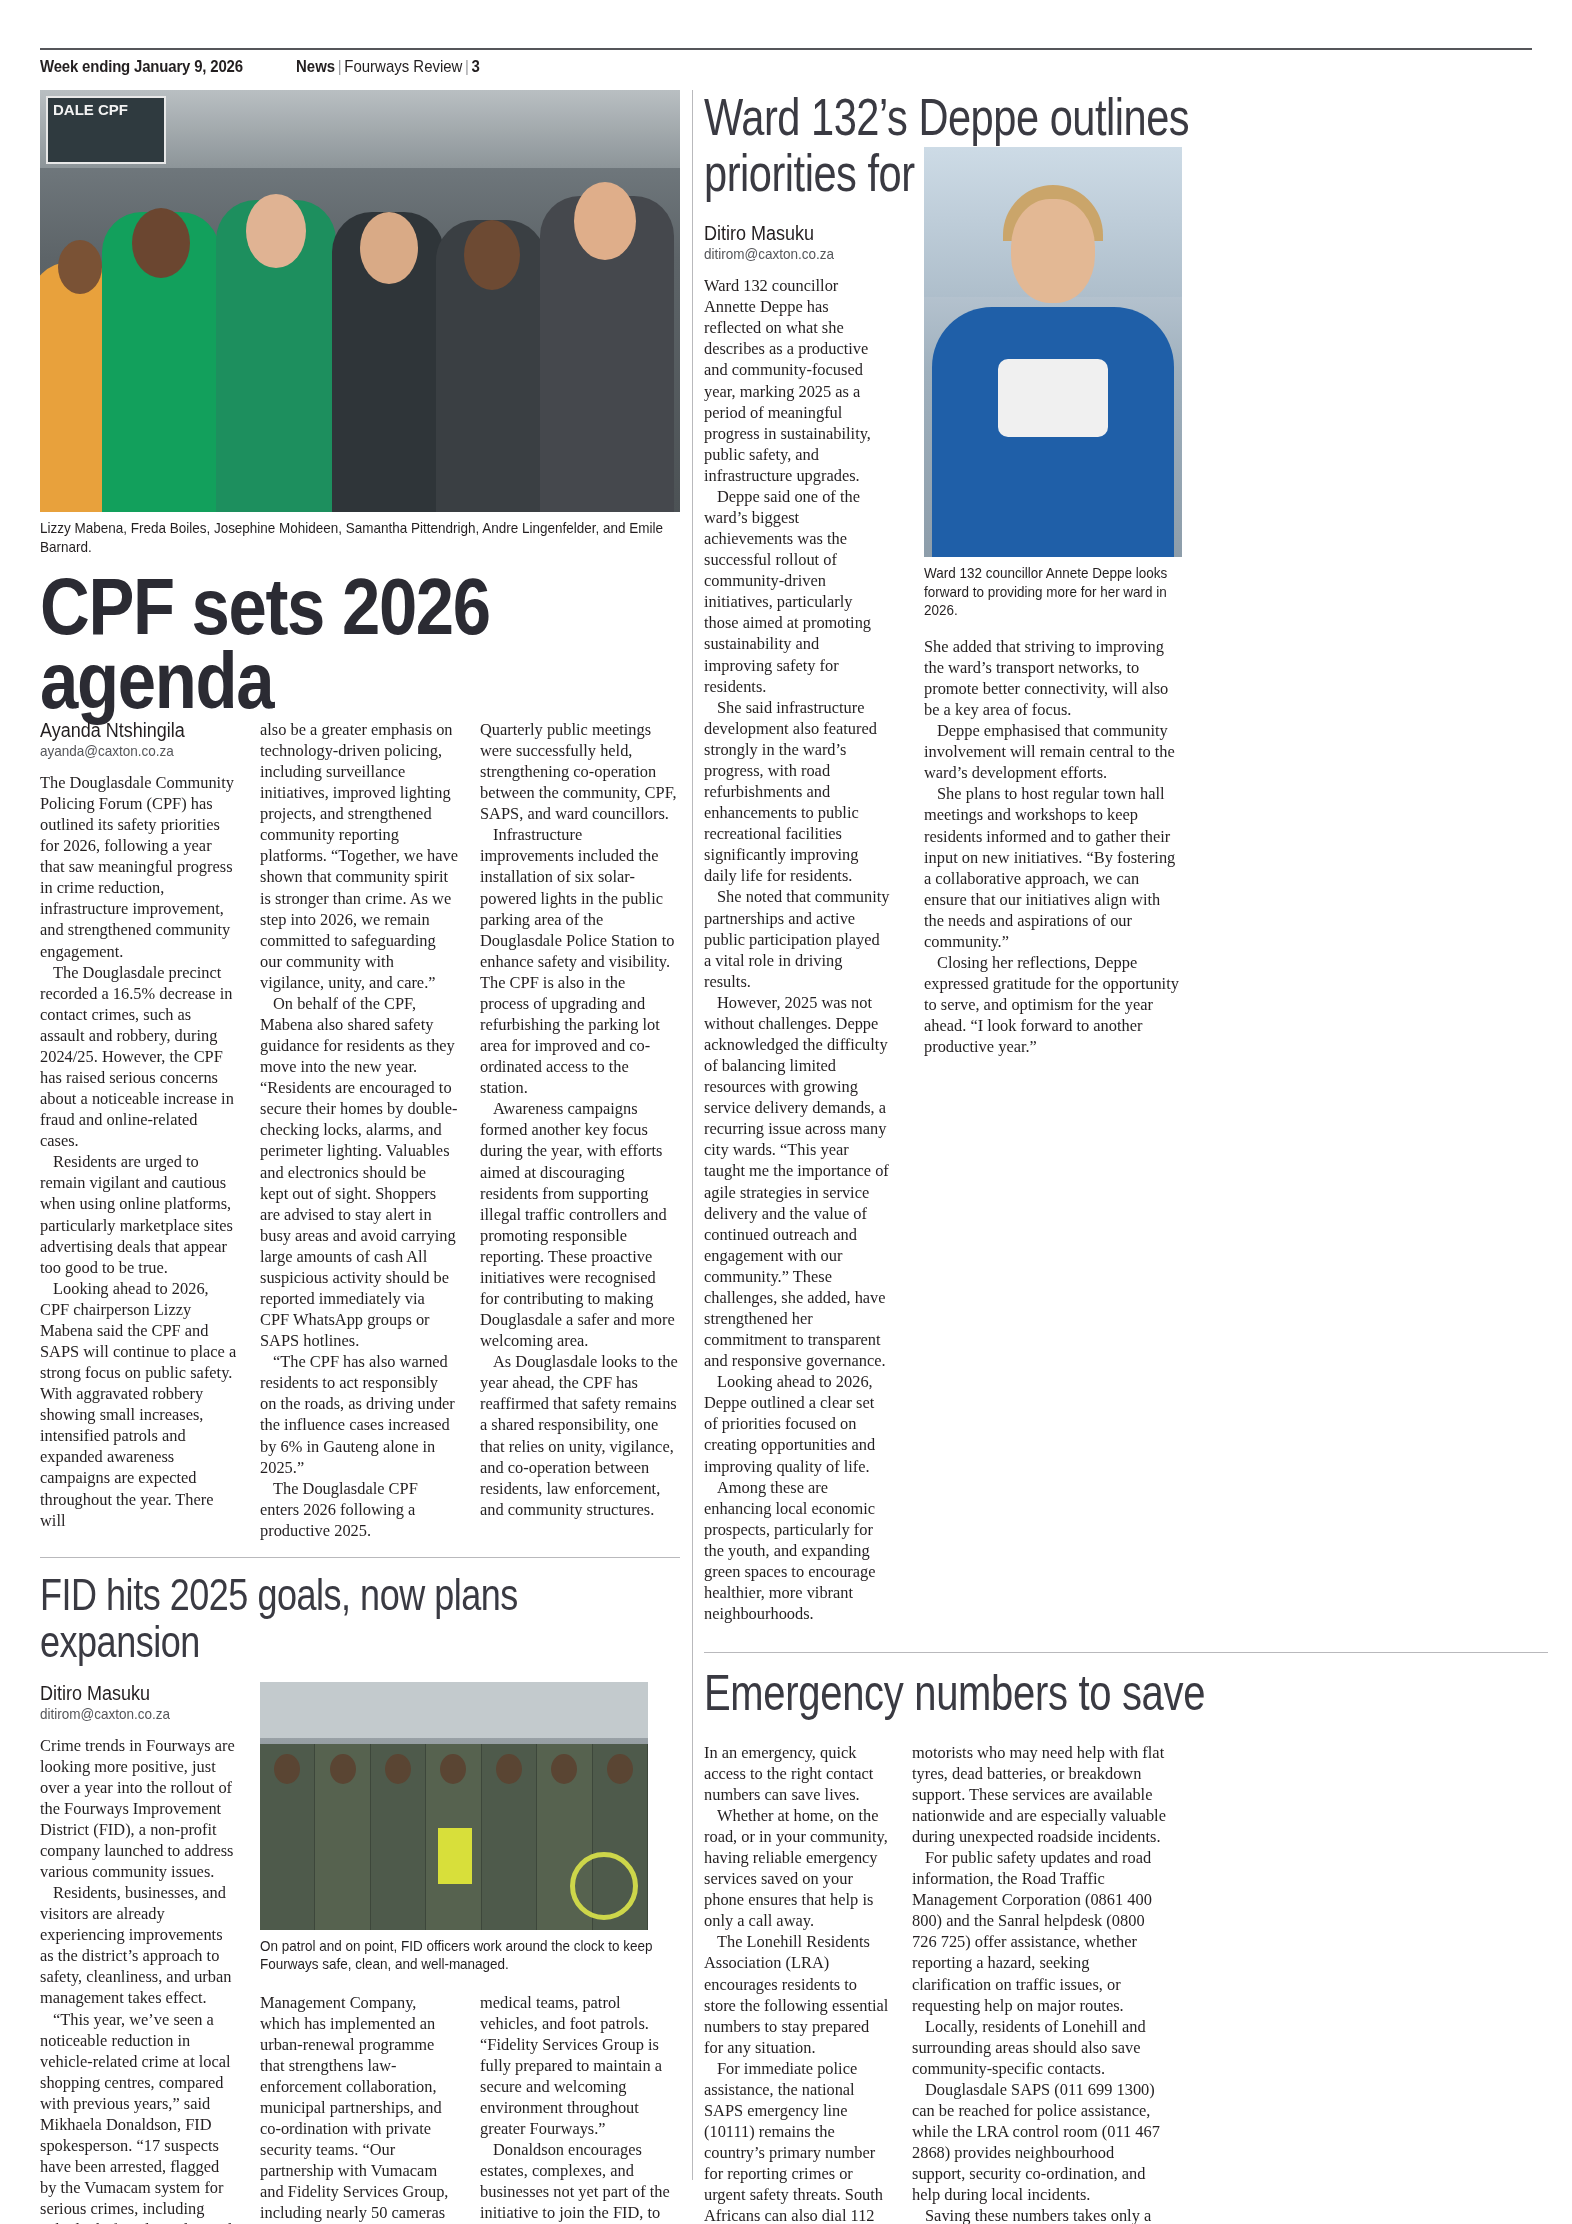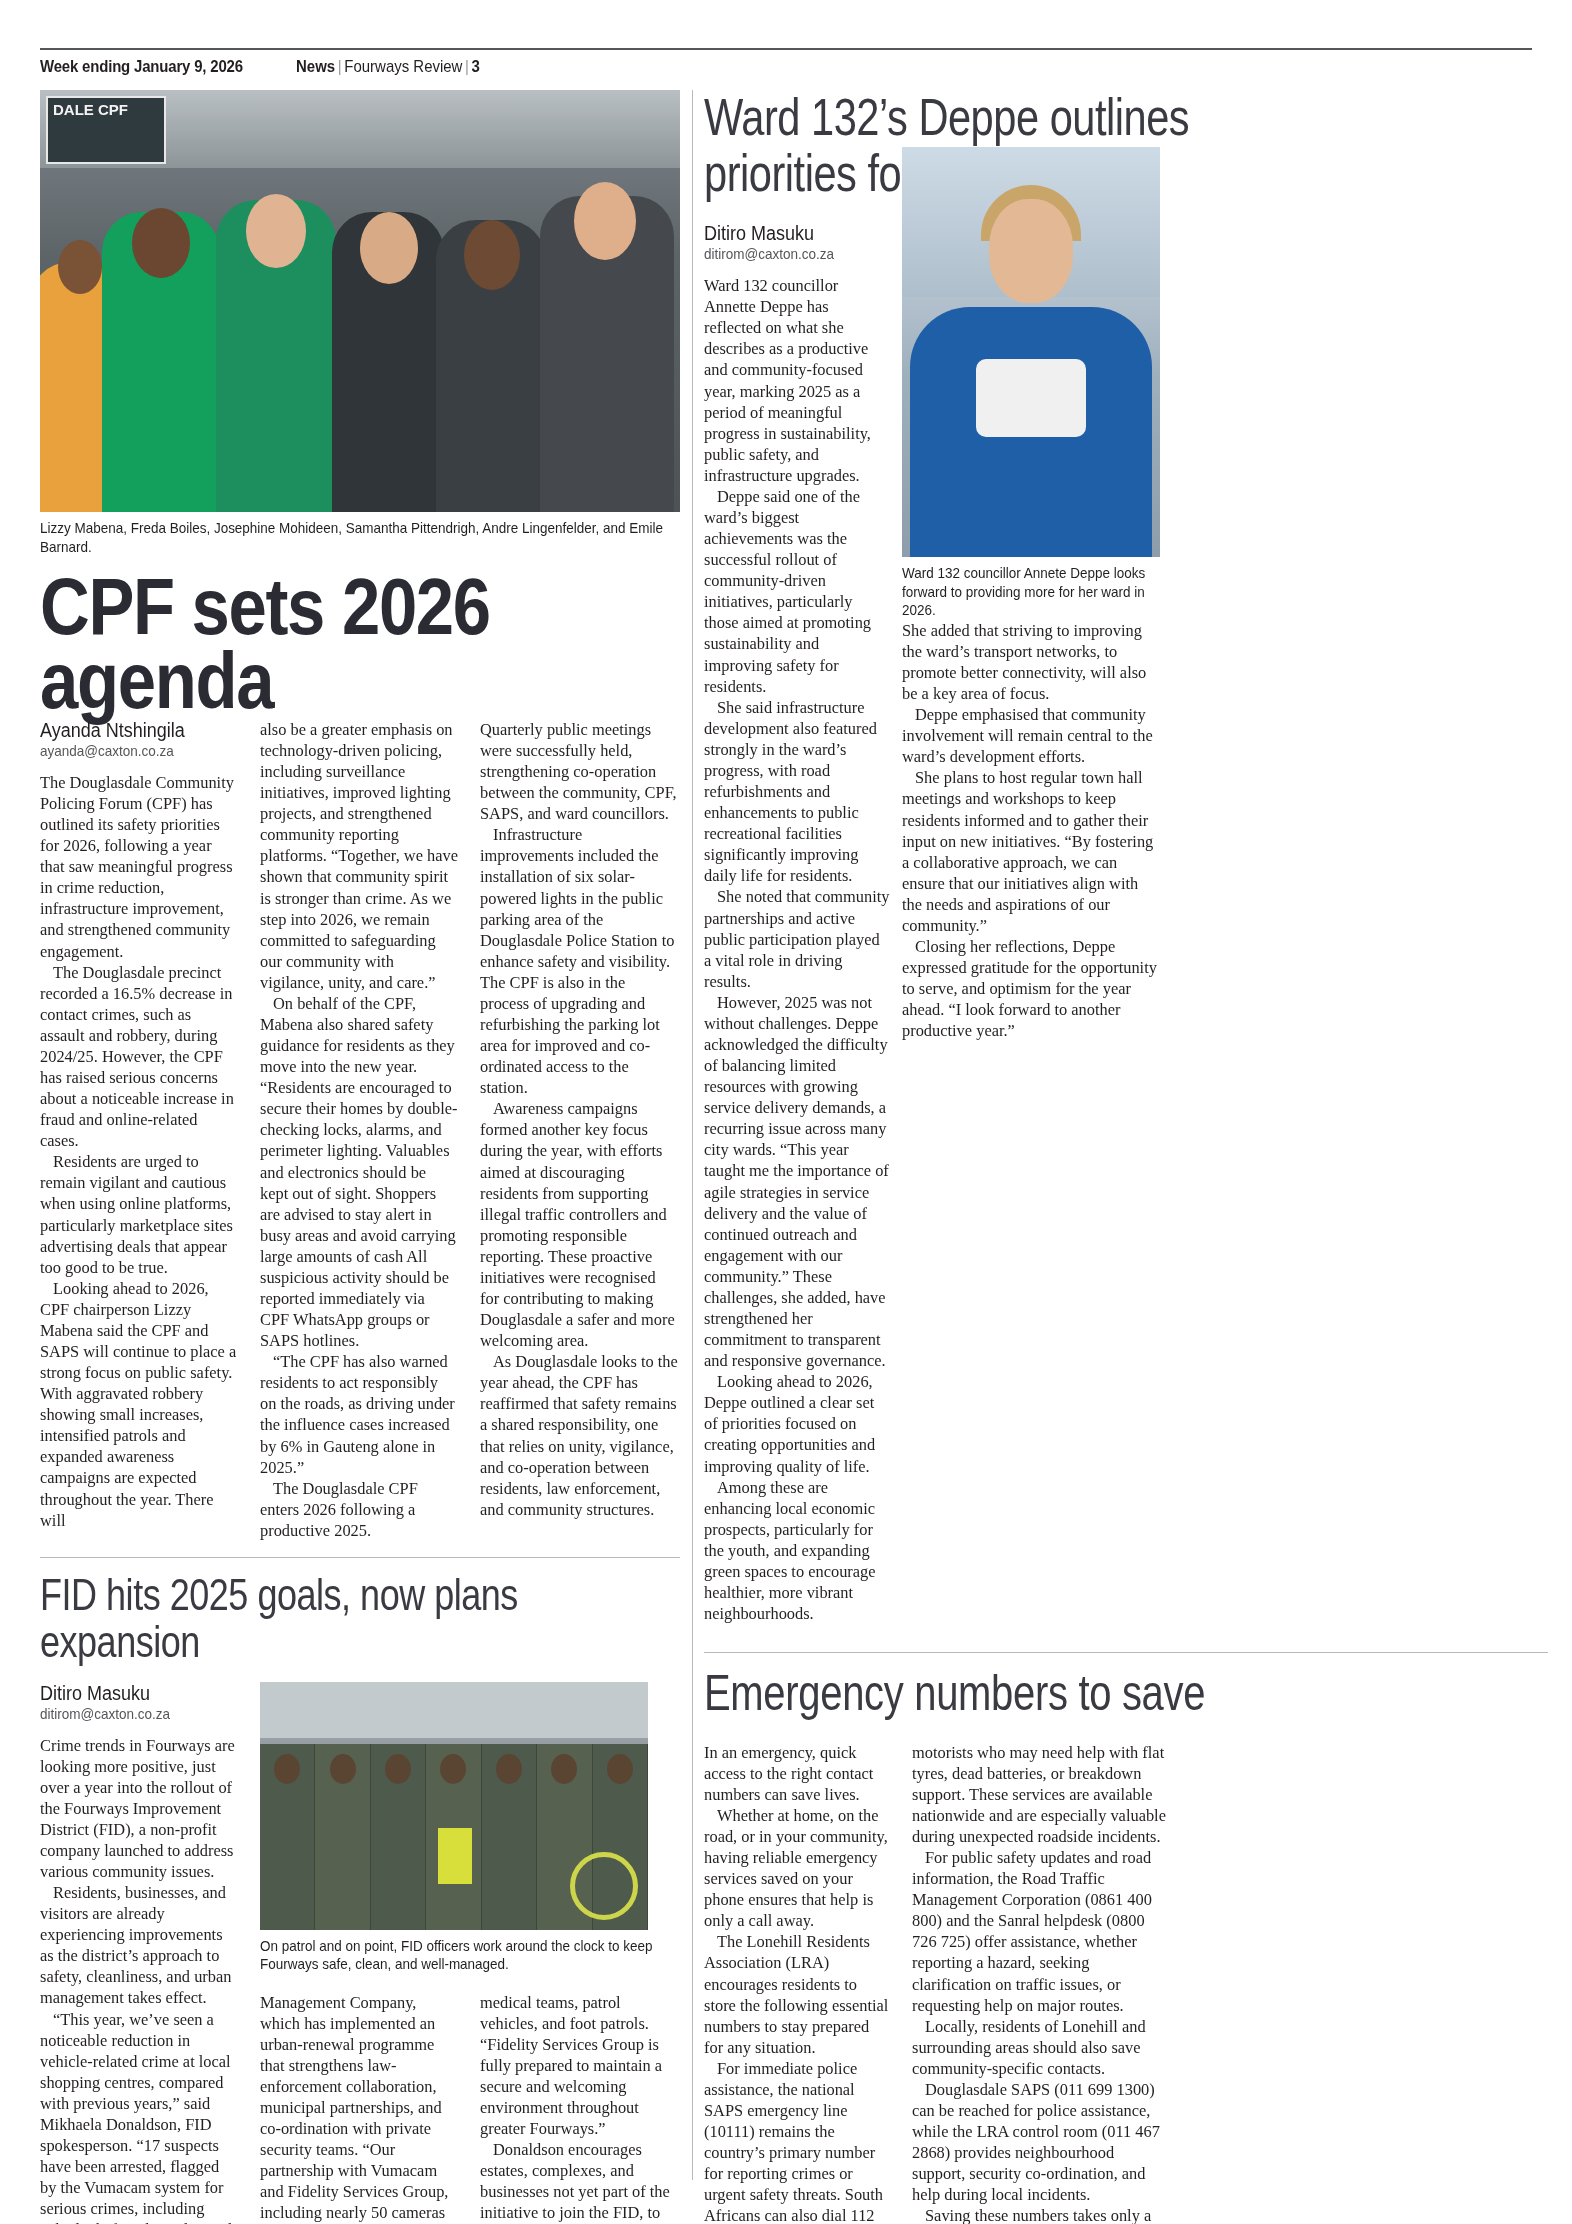--- a/index.html
+++ b/index.html
@@ -343,41 +343,41 @@
     <div class="col-right">
 
       <h2 class="hl-big" style="font-size:52px;">Ward 132’s Deppe outlines</h2>
       <h2 class="hl-big" style="font-size:52px;margin-top:2px;">priorities for the new year</h2>
 
       <div class="byline" style="margin-top:22px;">
         <div class="byline-name">Ditiro Masuku</div>
         <div class="byline-mail">ditirom@caxton.co.za</div>
       </div>
 
-      <div style="display:flex;gap:12px;">
+      <div style="display:flex;gap:34px;">
         <div style="width:186px;flex:0 0 186px;">
           <div class="body-col">
             <p>Ward 132 councillor Annette Deppe has reflected on what she describes as a productive and community-focused year, marking 2025 as a period of meaningful progress in sustainability, public safety, and infrastructure upgrades.</p>
             <p>Deppe said one of the ward’s biggest achievements was the successful rollout of community-driven initiatives, particularly those aimed at promoting sustainability and improving safety for residents.</p>
             <p>She said infrastructure development also featured strongly in the ward’s progress, with road refurbishments and enhancements to public recreational facilities significantly improving daily life for residents.</p>
             <p>She noted that community partnerships and active public participation played a vital role in driving results.</p>
             <p>However, 2025 was not without challenges. Deppe acknowledged the difficulty of balancing limited resources with growing service delivery demands, a recurring issue across many city wards. “This year taught me the importance of agile strategies in service delivery and the value of continued outreach and engagement with our community.” These challenges, she added, have strengthened her commitment to transparent and responsive governance.</p>
             <p>Looking ahead to 2026, Deppe outlined a clear set of priorities focused on creating opportunities and improving quality of life.</p>
             <p>Among these are enhancing local economic prospects, particularly for the youth, and expanding green spaces to encourage healthier, more vibrant neighbourhoods.</p>
           </div>
         </div>
         <div style="width:258px;flex:0 0 258px;margin-top:-128px;">
           <div class="photo ph-deppe">
             <div class="sky"></div>
             <div class="shirt"></div>
             <div class="hair"></div>
             <div class="face"></div>
           </div>
           <div class="caption">Ward 132 councillor Annete Deppe looks forward to providing more for her ward in 2026.</div>
-          <div class="body-col" style="">
+          <div class="body-col" style="margin-top:16px;">
             <p>She added that striving to improving the ward’s transport networks, to promote better connectivity, will also be a key area of focus.</p>
             <p>Deppe emphasised that community involvement will remain central to the ward’s development efforts.</p>
             <p>She plans to host regular town hall meetings and workshops to keep residents informed and to gather their input on new initiatives. “By fostering a collaborative approach, we can ensure that our initiatives align with the needs and aspirations of our community.”</p>
             <p>Closing her reflections, Deppe expressed gratitude for the opportunity to serve, and optimism for the year ahead. “I look forward to another productive year.”</p>
           </div>
         </div>
       </div>
 
       <hr class="hr-thin" style="margin-top:28px;">
 

